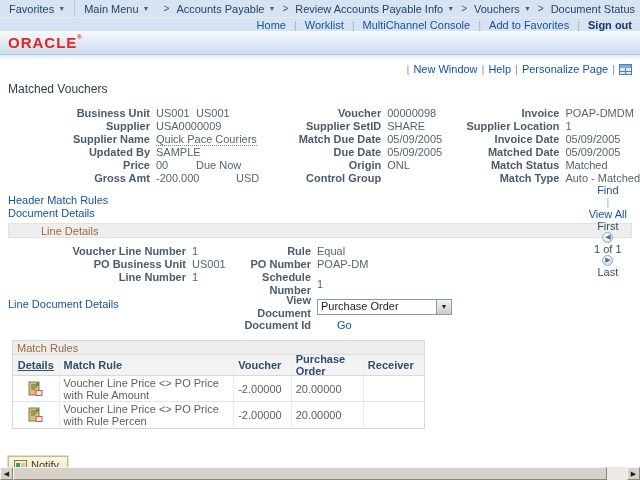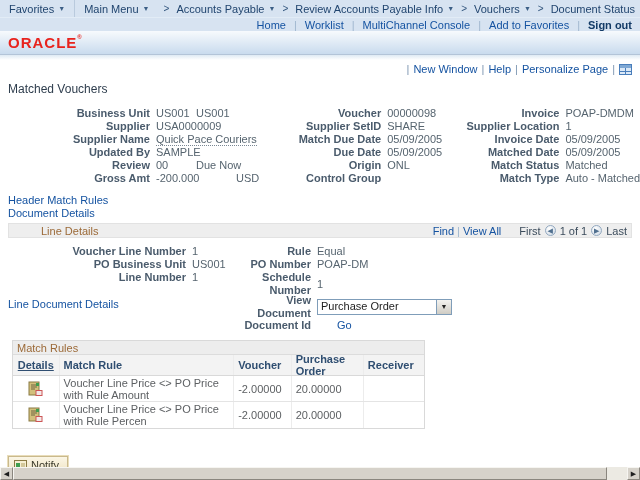--- a/index.html
+++ b/index.html
@@ -46,21 +46,21 @@
   .c3 .flabel { width:104px; }
   .w40 { display:inline-block; min-width:40px; }
   .w80 { display:inline-block; min-width:80px; }
   .dotted { border-bottom:1px dotted #7a8794; }
 
   .hdr-links { margin:9px 0 0 8px; line-height:13px; }
 
   
   .group-bar { margin:3px 8px 0 8px; background:#eeeeee; border:1px solid #e2e2e2; height:15px; display:flex; align-items:center; justify-content:space-between; padding:0 4px; }
   .group-title { color:#9c6a38;padding-left:28px; }
-  .pager { display:flex; align-items:center; color:#3c4c5c; }
+  .pager { display:flex; align-items:center; color:#3c4c5c;flex-direction:column; }
   .pager .gap { width:18px; }
   .pager .sp { margin:0 3px; color:#9fb6ce; }
   .circ { width:11px; height:11px; border-radius:50%; border:1px solid #93a9c0;
     background:radial-gradient(circle at 35% 30%, #ffffff, #cfd9e4);
     font-size:7px; color:#51708f; display:inline-flex; align-items:center; justify-content:center; margin:0 4px; }
 
   
   .line-grid { display:flex; margin:7px 0 0 8px; }
   .lcolA { width:225px; }
   .lcolA .flabel { width:178px; }
@@ -185,21 +185,21 @@
       </div>
     <div class="frow">
         <span class="flabel">Supplier Name</span>
         <span class="fvalue"><span class="dotted">Quick Pace Couriers</span></span>
       </div>
     <div class="frow">
         <span class="flabel">Updated By</span>
         <span class="fvalue">SAMPLE</span>
       </div>
     <div class="frow">
-        <span class="flabel">Review</span>
+        <span class="flabel">Price</span>
         <span class="fvalue"><span class="w40">00</span><span>Due Now</span></span>
       </div>
     <div class="frow">
         <span class="flabel">Gross Amt</span>
         <span class="fvalue"><span class="w80">-200.000</span><span>USD</span></span>
       </div>
   </div>
   <div class="c2">
     <div class="frow">
         <span class="flabel">Voucher</span>

